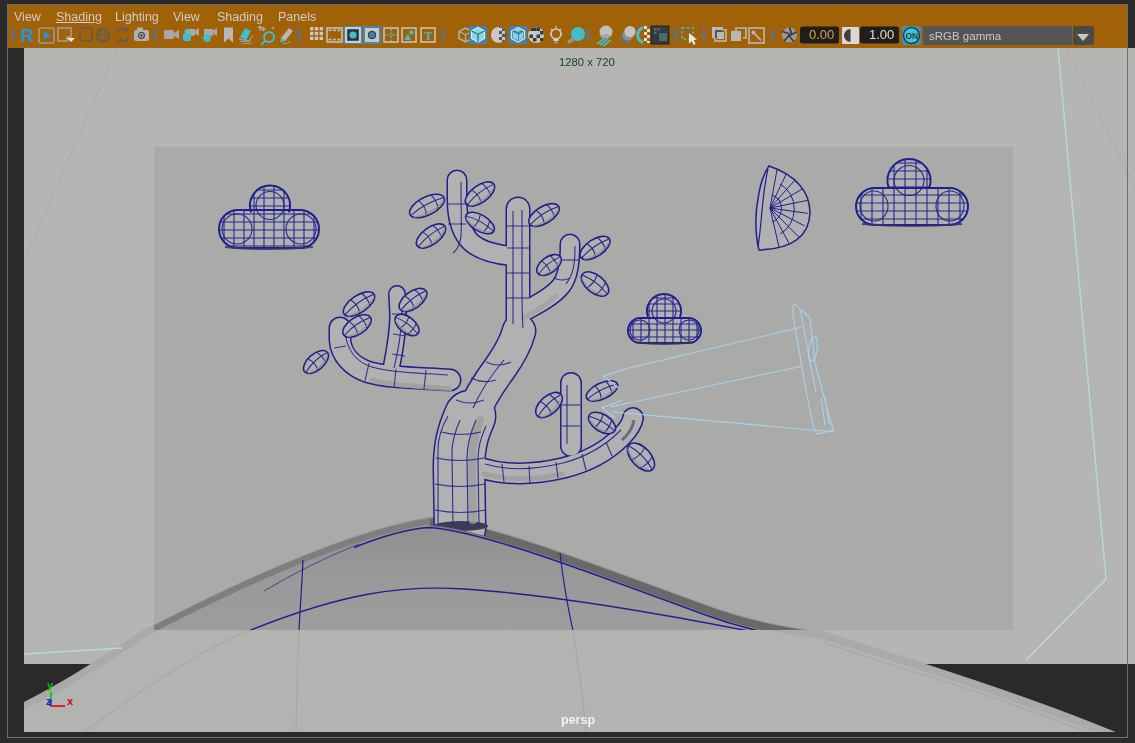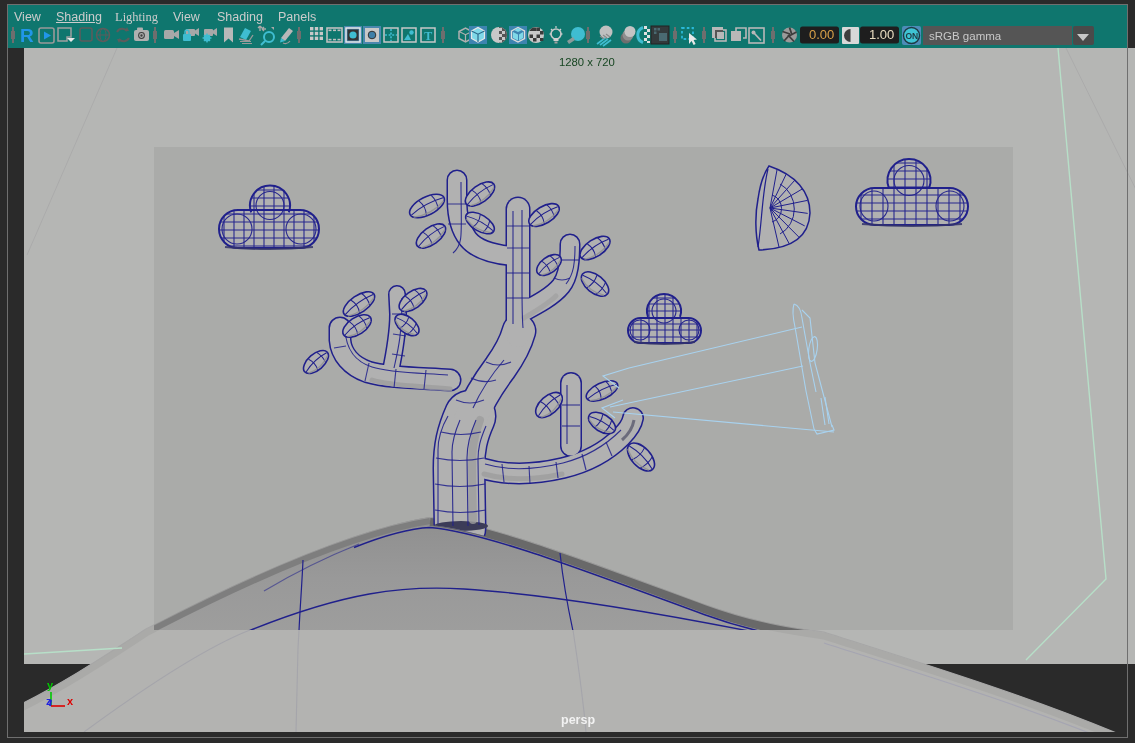--- a/index.html
+++ b/index.html
@@ -1,29 +1,29 @@
 <!DOCTYPE html>
 <html><head>
 <meta charset="utf-8">
 <style>
   html,body{margin:0;padding:0;}
   body{width:1135px;height:743px;background:#2a2a2a;font-family:"Liberation Sans",sans-serif;overflow:hidden;}
   #stage{position:absolute;left:0;top:0;width:1135px;height:743px;}
   #panelborder{position:absolute;left:7px;top:4px;width:1119px;height:732px;border:1px solid #6f6f6f;z-index:50;pointer-events:none;}
-  #topbar{position:absolute;left:8px;top:5px;width:1119px;height:43px;background:#0f766e;}
+  #topbar{position:absolute;left:8px;top:5px;width:1119px;height:43px;background:#a16207;}
   .menuitem{position:absolute;top:5px;font-size:12.5px;color:#cccccc;}
   #viewport{position:absolute;left:24px;top:48px;width:1119px;height:616px;background:#b5b6b4;}
 </style>
 </head>
 <body>
 <div id="stage">
   <div id="topbar">
     <span class="menuitem" style="left:6px;">View</span>
     <span class="menuitem" style="left:48px;text-decoration:underline;">Shading</span>
-    <span class="menuitem" style="left:107px;font-family:Liberation Serif, serif;">Lighting</span>
+    <span class="menuitem" style="left:107px;">Lighting</span>
     <span class="menuitem" style="left:165px;">View</span>
     <span class="menuitem" style="left:209px;">Shading</span>
     <span class="menuitem" style="left:270px;text-align:center;">Panels</span>
     <svg id="tbar" width="1119" height="43" style="position:absolute;left:0;top:0;">
       <g stroke="none">
 
         <g fill="#6e6e6e">
           <rect x="4" y="22" width="2" height="16"></rect>
             <rect x="3" y="26" width="4" height="8"></rect>
           <rect x="146" y="22" width="2" height="16"></rect>

